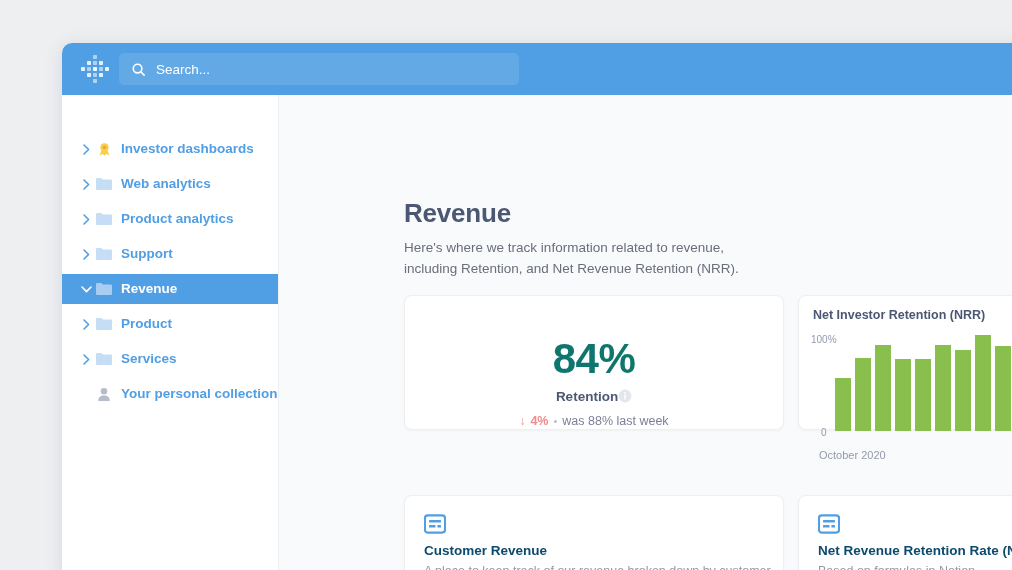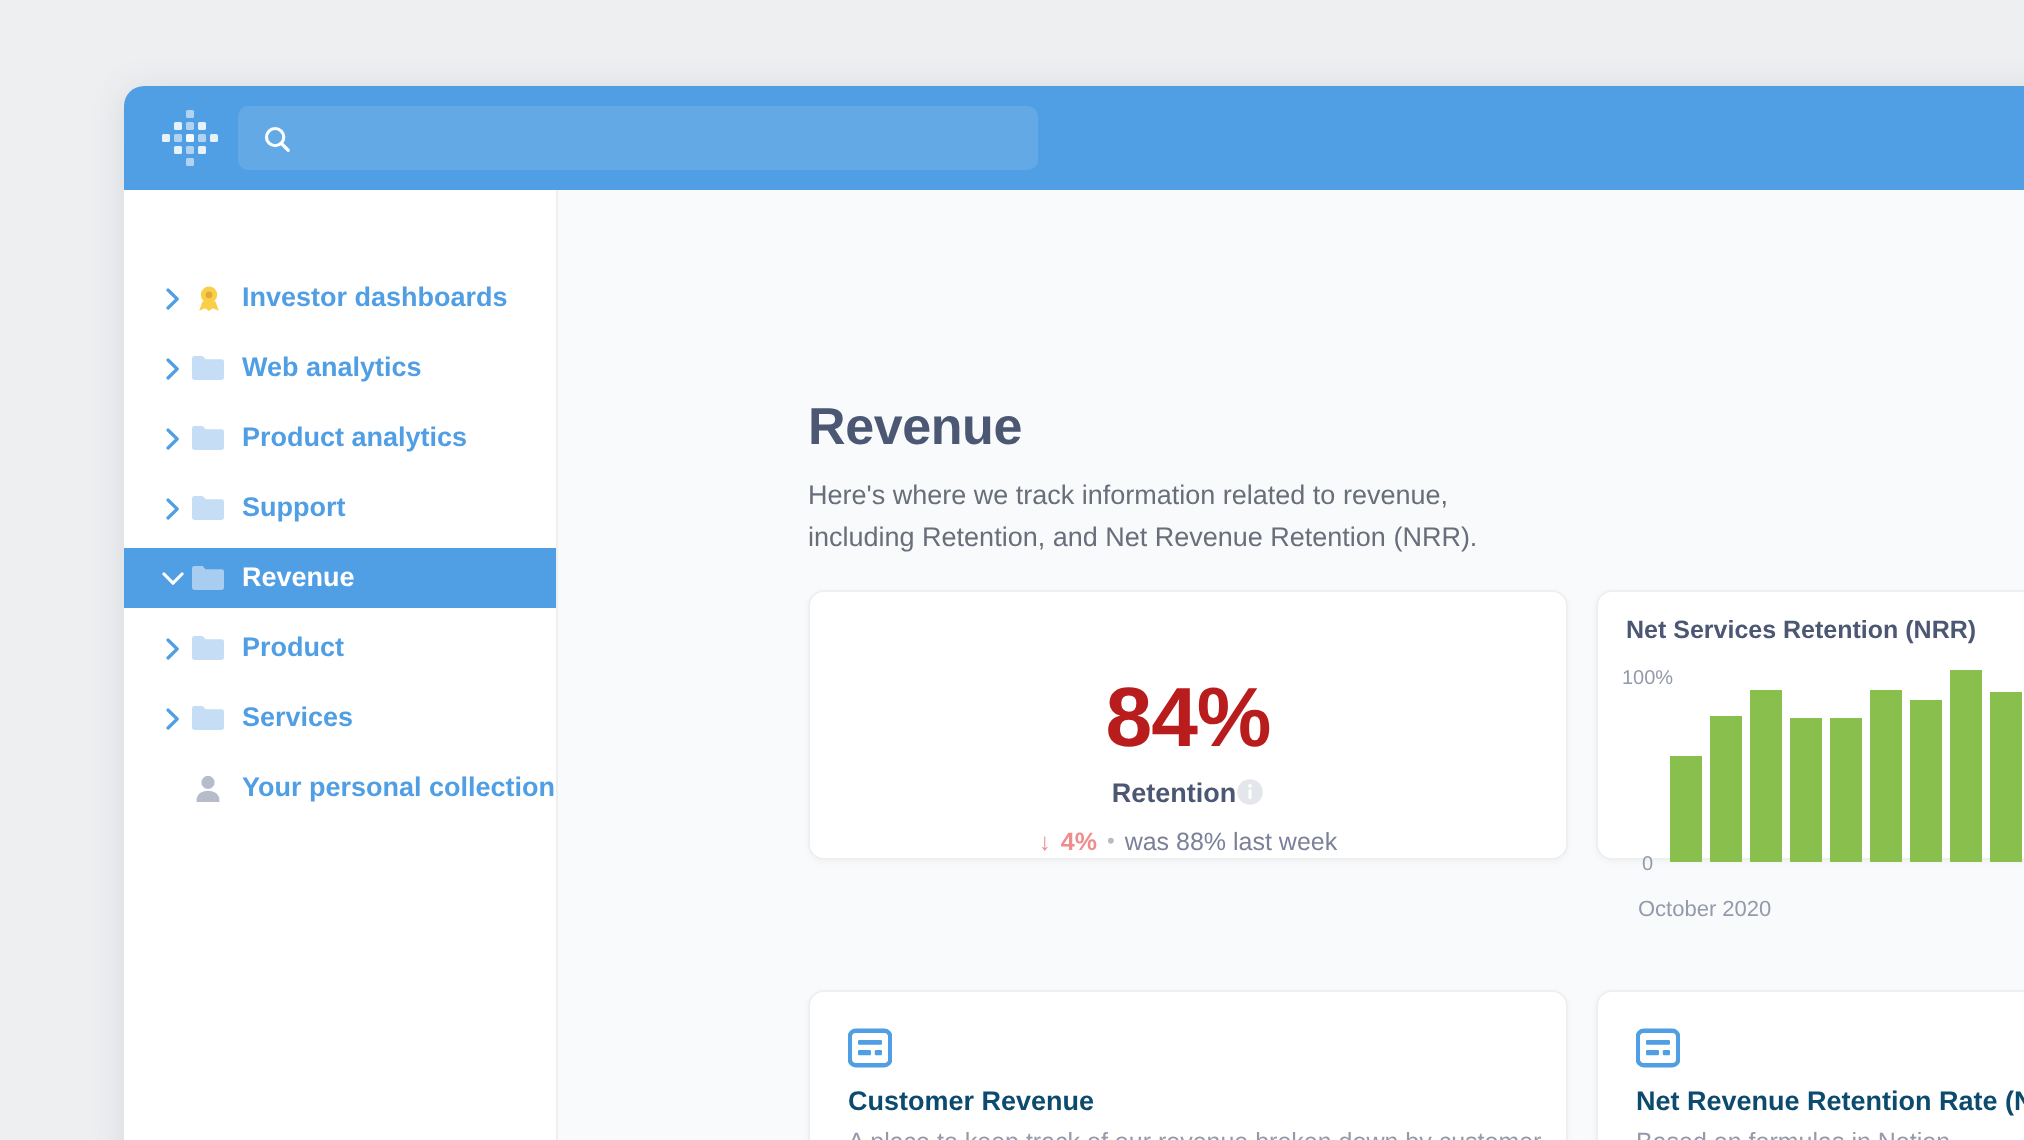--- a/index.html
+++ b/index.html
@@ -169,21 +169,21 @@
 
   
   #card-retention { left: 125px; top: 200px; width: 380px; height: 135px; }
   #retention-value {
     position: absolute;
     left: 0; right: 0;
     top: 42px;
     text-align: center;
     font-size: 42px;
     font-weight: 700;
-    color: #b91c1c;
+    color: #0f766e;
     letter-spacing: -0.5px;
     line-height: 1;
   }
   #retention-label-row {
     position: absolute;
     left: 0; right: 0;
     top: 93px;
     display: flex;
     align-items: flex-start;
     justify-content: center;
@@ -302,20 +302,21 @@
       </svg>
     </div>
 
     <div id="search-box">
       <span class="search-icon">
         <svg width="15" height="15" viewBox="0 0 16 16" aria-hidden="true">
           <circle cx="7" cy="7" r="4.6" fill="none" stroke="#ffffff" stroke-width="1.7"></circle>
           <line x1="10.4" y1="10.4" x2="14" y2="14" stroke="#ffffff" stroke-width="1.7" stroke-linecap="round"></line>
         </svg>
       </span>
+      <input id="search-input" type="text" placeholder="Search..." value="" style="">
     </div>
   </div>
 
   <div id="app-body">
 
     <nav id="sidebar">
 
 
       <div class="nav-row extra-gap">
         <span class="chevron">
@@ -449,21 +450,21 @@
         </div>
         <div id="retention-trend-row">
           <span class="trend-arrow">↓</span>
           <span class="trend-delta">4%</span>
           <span class="trend-dot">•</span>
           <span class="trend-note">was 88% last week</span>
         </div>
       </section>
 
       <section class="card" id="card-nrr">
-        <div id="nrr-title">Net Services Retention (NRR)</div>
+        <div id="nrr-title">Net Investor Retention (NRR)</div>
         <div id="nrr-chart">
           <span class="axis-label" id="nrr-axis-top">100%</span>
           <span class="axis-label" id="nrr-axis-bottom">0</span>
           <div id="nrr-bars">
               <div class="bar" style="height: 52.52px; background: rgb(136, 191, 77);"></div>
               <div class="bar" style="height: 72.72px; background: rgb(136, 191, 77);"></div>
               <div class="bar" style="height: 85.85px; background: rgb(136, 191, 77);"></div>
               <div class="bar" style="height: 71.71px; background: rgb(136, 191, 77);"></div>
               <div class="bar" style="height: 71.71px; background: rgb(136, 191, 77);"></div>
               <div class="bar" style="height: 85.85px; background: rgb(136, 191, 77);"></div>

